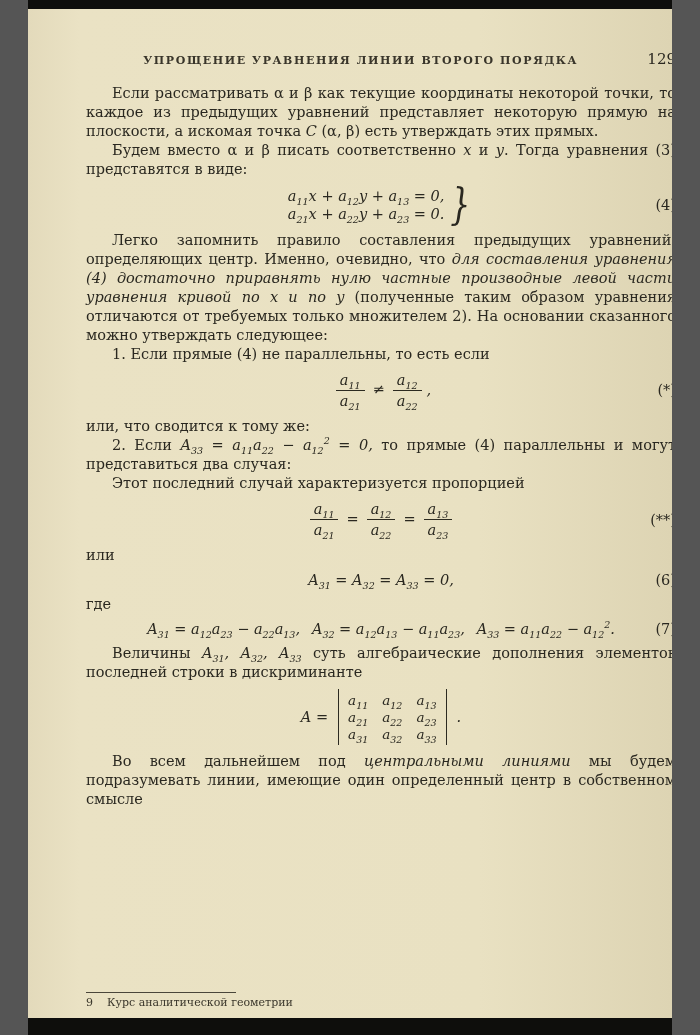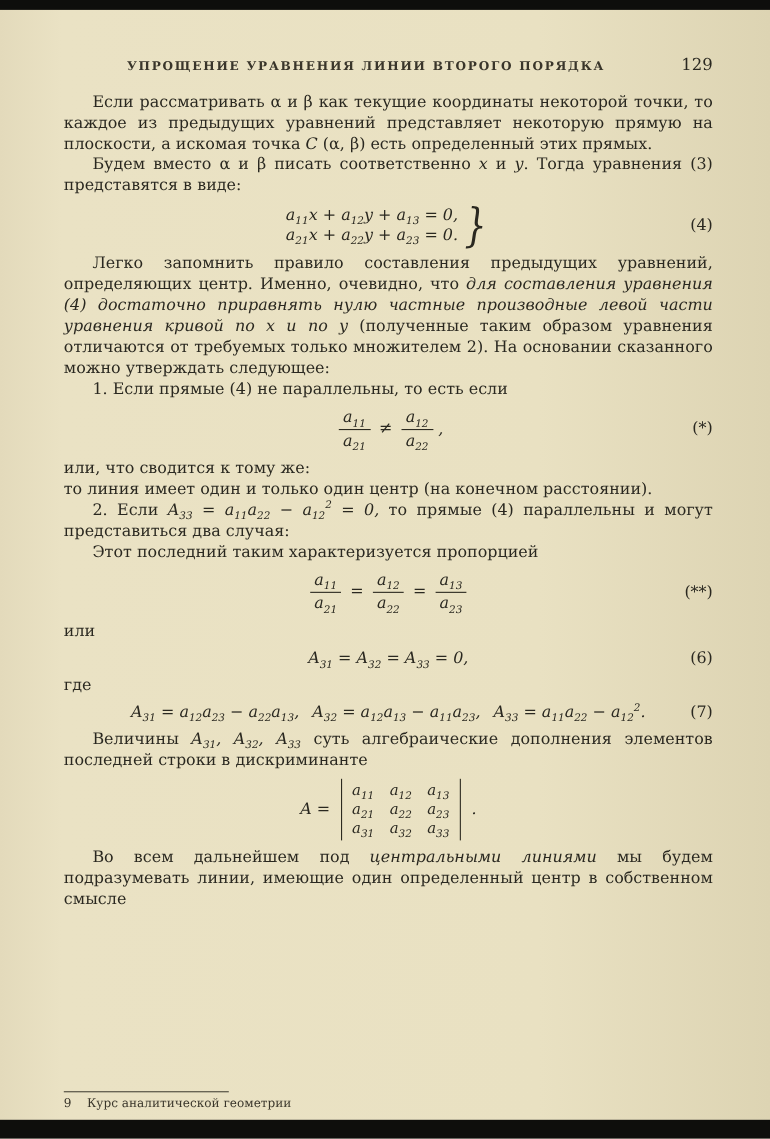--- a/index.html
+++ b/index.html
@@ -1,18 +1,18 @@
 <!DOCTYPE html>
 <html><head>
 <meta charset="utf-8">
 <style>
   html,body{margin:0;padding:0;background:#555;}
   .page{
     position:relative;
-    width:700px;height:1035px;
+    width:644px;height:1035px;
     margin:0 auto;
     background:linear-gradient(90deg,#e3dabb 0%, #eae2c4 8%, #e9e1c2 70%, #ddd4b3 100%);
     font-family:"DejaVu Serif","Liberation Serif",serif;
     color:#2a2820;
     overflow:hidden;
     box-sizing:border-box;
   }
   .black-top{position:absolute;top:0;left:0;width:100%;height:9px;background:#0e0e0c;}
   .black-bottom{position:absolute;bottom:0;left:0;width:100%;height:17px;background:#0e0e0c;}
   .content{position:absolute;top:50px;left:58px;width:590px;}
@@ -49,21 +49,21 @@
 <div class="page">
   <div class="black-top"></div>
 
   <div class="content">
 
     <div class="header">
       <span class="title">УПРОЩЕНИЕ УРАВНЕНИЯ ЛИНИИ ВТОРОГО ПОРЯДКА</span>
       <span class="pagenum">129</span>
     </div>
 
-    <p><span>Если рассматривать α и β как текущие координаты некоторой точки, то каждое из предыдущих уравнений представляет некоторую прямую на плоскости, а искомая точка </span><span class="it">C</span><span> (α, β) есть определенный этих прямых.</span></p>
+    <p><span>Если рассматривать α и β как текущие координаты некоторой точки, то каждое из предыдущих уравнений представляет некоторую прямую на плоскости, а искомая точка </span><span class="it">C</span><span> (α, β) есть утверждать этих прямых.</span></p>
     <p><span>Будем вместо α и β писать соответственно </span><span class="it">x</span><span> и </span><span class="it">y</span><span>. Тогда уравнения (3) представятся в виде:</span></p>
 
     <div class="eq">
       <span class="system">
         <span class="sys-lines">
           <span>a<sub>11</sub>x + a<sub>12</sub>y + a<sub>13</sub> = 0,</span>
           <span>a<sub>21</sub>x + a<sub>22</sub>y + a<sub>23</sub> = 0.</span>
         </span>
         <span class="brace">}</span>
       </span>
@@ -74,23 +74,22 @@
     <p><span>1. Если прямые (4) не параллельны, то есть если</span></p>
 
     <div class="eq">
       <span class="frac"><span class="num">a<sub>11</sub></span><span class="den">a<sub>21</sub></span></span><span class="rel">≠</span><span class="frac"><span class="num">a<sub>12</sub></span><span class="den">a<sub>22</sub></span></span><span>,</span>
       <span class="eqnum">(*)</span>
     </div>
 
     <p class="flush"><span>или, что сводится к тому же:</span></p>
 
 
-    <p class="flush"><span>то линия имеет один и только один центр (на конечном расстоянии).</span></p>
     <p><span>2. Если </span><span class="it">A<sub>33</sub> = a<sub>11</sub>a<sub>22</sub> − a<sub>12</sub><sup>2</sup> = 0,</span><span> то прямые (4) параллельны и могут представиться два случая:</span></p>
-    <p><span>Этот последний таким характеризуется пропорцией</span></p>
+    <p><span>Этот последний случай характеризуется пропорцией</span></p>
 
     <div class="eq">
       <span class="frac"><span class="num">a<sub>11</sub></span><span class="den">a<sub>21</sub></span></span><span class="rel">=</span><span class="frac"><span class="num">a<sub>12</sub></span><span class="den">a<sub>22</sub></span></span><span class="rel">=</span><span class="frac"><span class="num">a<sub>13</sub></span><span class="den">a<sub>23</sub></span></span><span></span>
       <span class="eqnum">(**)</span>
     </div>
 
     <p class="flush"><span>или</span></p>
 
     <div class="eq">
       <span>A<sub>31</sub> = A<sub>32</sub> = A<sub>33</sub> = 0,</span>

